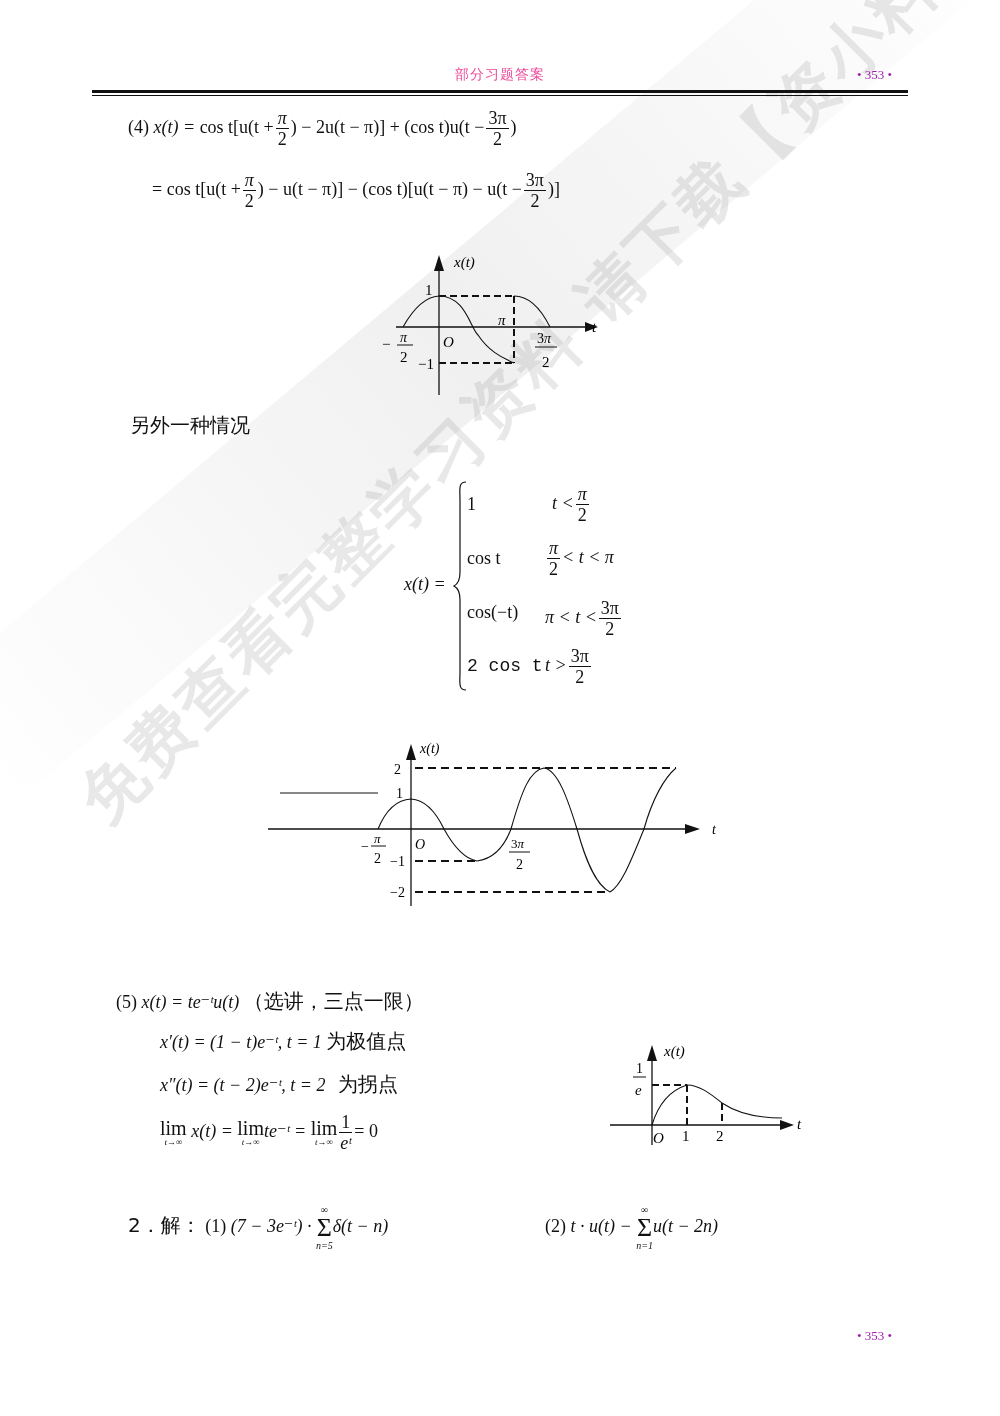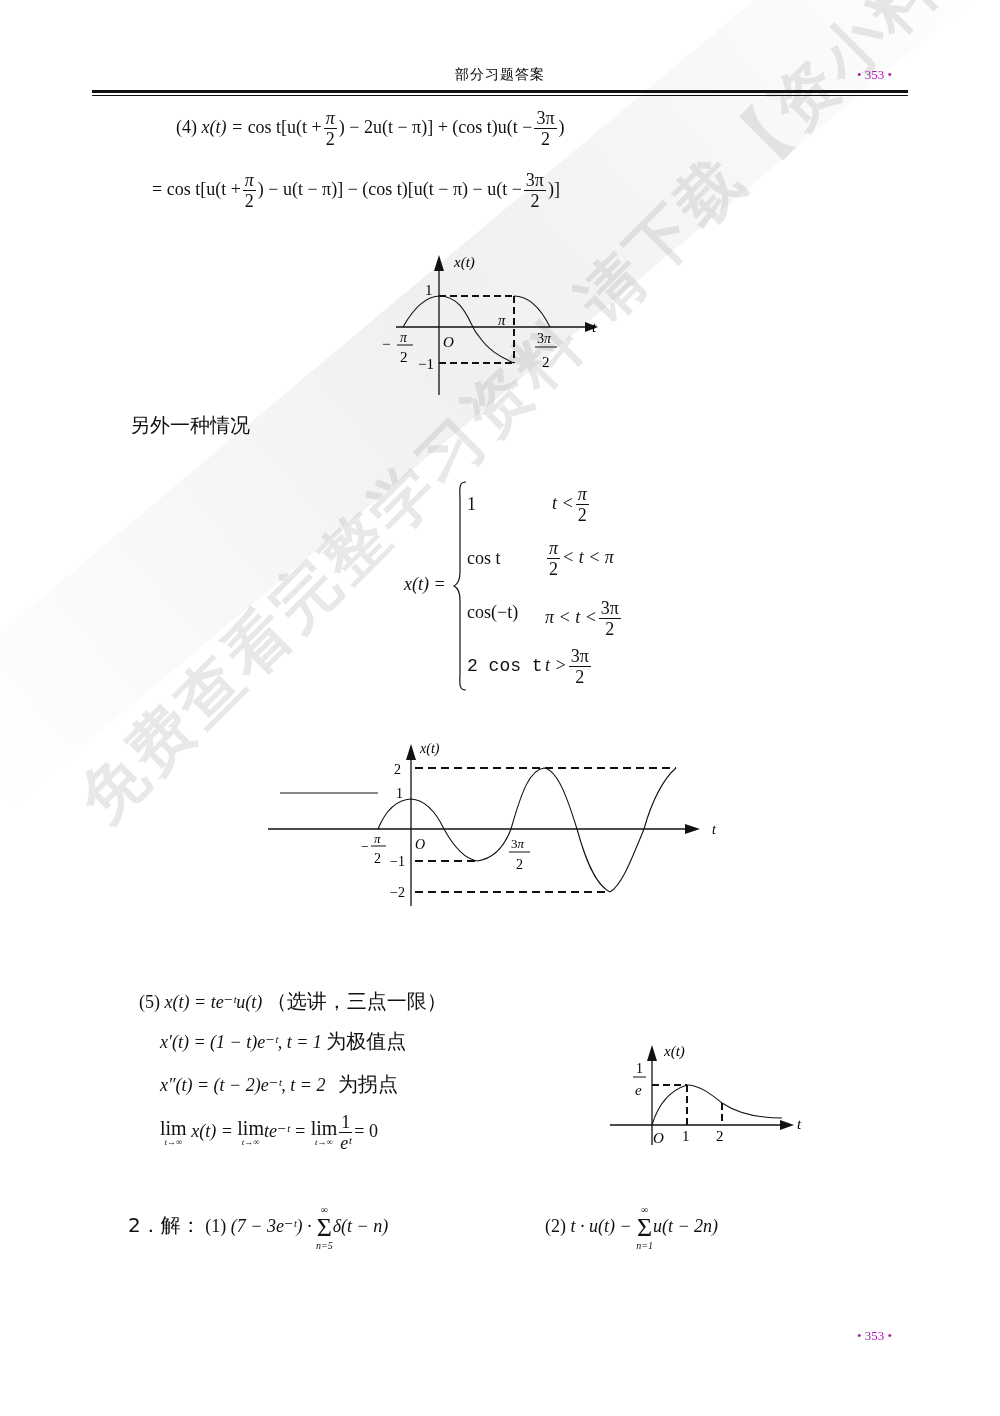--- a/index.html
+++ b/index.html
@@ -1,20 +1,20 @@
 <!DOCTYPE html>
 <html><head>
 <meta charset="utf-8">
 <style>
   html, body { margin: 0; padding: 0; background: #ffffff; }
   body { width: 1000px; height: 1416px; position: relative; overflow: hidden;
          font-family: "Liberation Serif", "DejaVu Serif", serif; color: #111; }
   .abs { position: absolute; }
   .header-title { left: 0; width: 1000px; top: 66px; text-align: center; font-size: 14px;
-                  font-family: Liberation Mono, monospace; letter-spacing: 1px; color:#000000; }
+                  font-family: Liberation Mono, monospace; letter-spacing: 1px; color:#ec4899; }
   .page-num { font-size: 13px; color: #a21caf; }
   .rule-thick { left: 92px; width: 816px; top: 90px; height: 3px; background: #111; }
   .rule-thin { left: 92px; width: 816px; top: 95px; height: 1px; background: #111; }
   .math { font-size: 18px; white-space: nowrap; }
   .it { font-style: italic; }
   .frac { display: inline-block; vertical-align: middle; text-align: center; margin: 0 2px; }
   .frac .num { display: block; border-bottom: 1px solid #111; padding: 0 2px; line-height: 20px; }
   .frac .den { display: block; line-height: 20px; }
   .cn { font-family: "DejaVu Sans", sans-serif; font-size: 20px; }
   .watermark { left: 60px; top: 780px; transform: rotate(-45deg); transform-origin: left top;
@@ -33,21 +33,21 @@
 <body>
 
 <div class="abs wm-band" style="left:-80px; top:700px; width:1300px; height:140px; transform: rotate(-40deg); transform-origin: left top;"></div>
 <div class="abs watermark">免费查看完整学习资料 请下载【资小料】APP</div>
 
 <div class="abs header-title">部分习题答案</div>
 <div class="abs page-num" style="left:857px; top:67px;">• 353 •</div>
 <div class="abs rule-thick"></div>
 <div class="abs rule-thin"></div>
 
-<div class="abs math" style="left:128px; top:108px;margin-left:48px;">
+<div class="abs math" style="left:128px; top:108px;">
   <span>(4)</span>
   <span class="it">x(t) =</span>
   <span>cos t[u(t +</span><span class="frac"><span class="num it">π</span><span class="den">2</span></span><span>) − 2u(t − π)] + (cos t)u(t −</span><span class="frac"><span class="num">3π</span><span class="den">2</span></span><span>)</span>
 </div>
 
 <div class="abs math" style="left:152px; top:170px;">
   <span>= cos t[u(t +</span><span class="frac"><span class="num it">π</span><span class="den">2</span></span><span>) − u(t − π)] − (cos t)[u(t − π) − u(t −</span><span class="frac"><span class="num">3π</span><span class="den">2</span></span><span>)]</span>
 </div>
 
 <svg class="abs" style="left:370px; top:245px;" width="240" height="155">
@@ -124,21 +124,21 @@
   <text x="155" y="119" font-size="14" font-style="italic">O</text>
   <text x="101" y="121" font-size="14">−</text>
   <text x="114" y="113" font-size="13" font-style="italic">π</text>
   <line x1="111" y1="116" x2="126" y2="116" stroke="#111"></line>
   <text x="114" y="133" font-size="14">2</text>
   <text x="251" y="118" font-size="13">3<tspan font-style="italic">π</tspan></text>
   <line x1="249" y1="122" x2="270" y2="122" stroke="#111"></line>
   <text x="256" y="139" font-size="14">2</text>
 </svg>
 
-<div class="abs math" style="left:139px; top:988px;">
+<div class="abs math" style="left:116px; top:988px;">
   <span>(5)</span>
   <span class="it">x(t) = te⁻ᵗu(t)</span>
   <span class="cn">（选讲，三点一限）</span>
 </div>
 <div class="abs math" style="left:160px; top:1028px;">
   <span class="it">x′(t) = (1 − t)e⁻ᵗ, t = 1</span>
   <span class="cn">为极值点</span>
 </div>
 <div class="abs math" style="left:160px; top:1071px;">
   <span class="it">x″(t) = (t − 2)e⁻ᵗ, t = 2</span>

